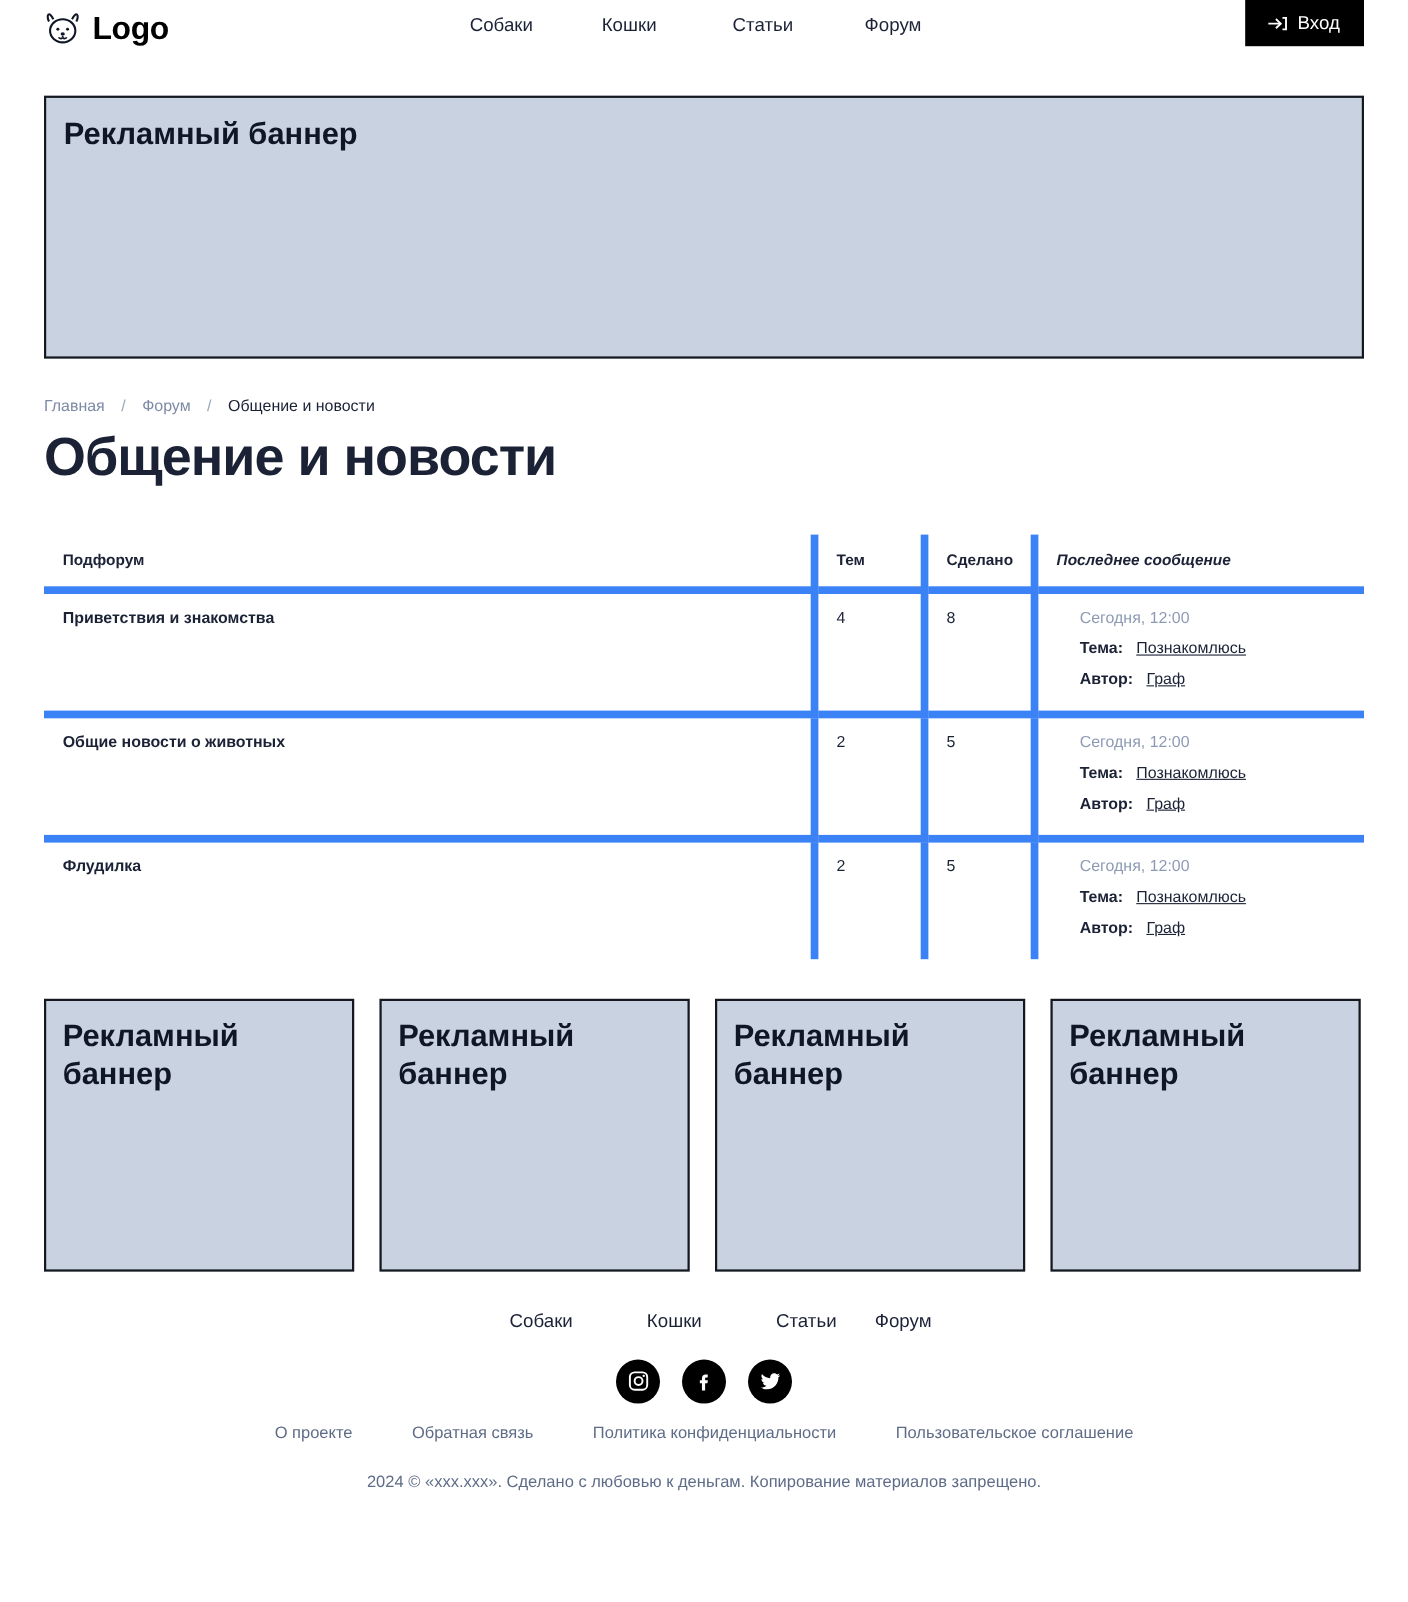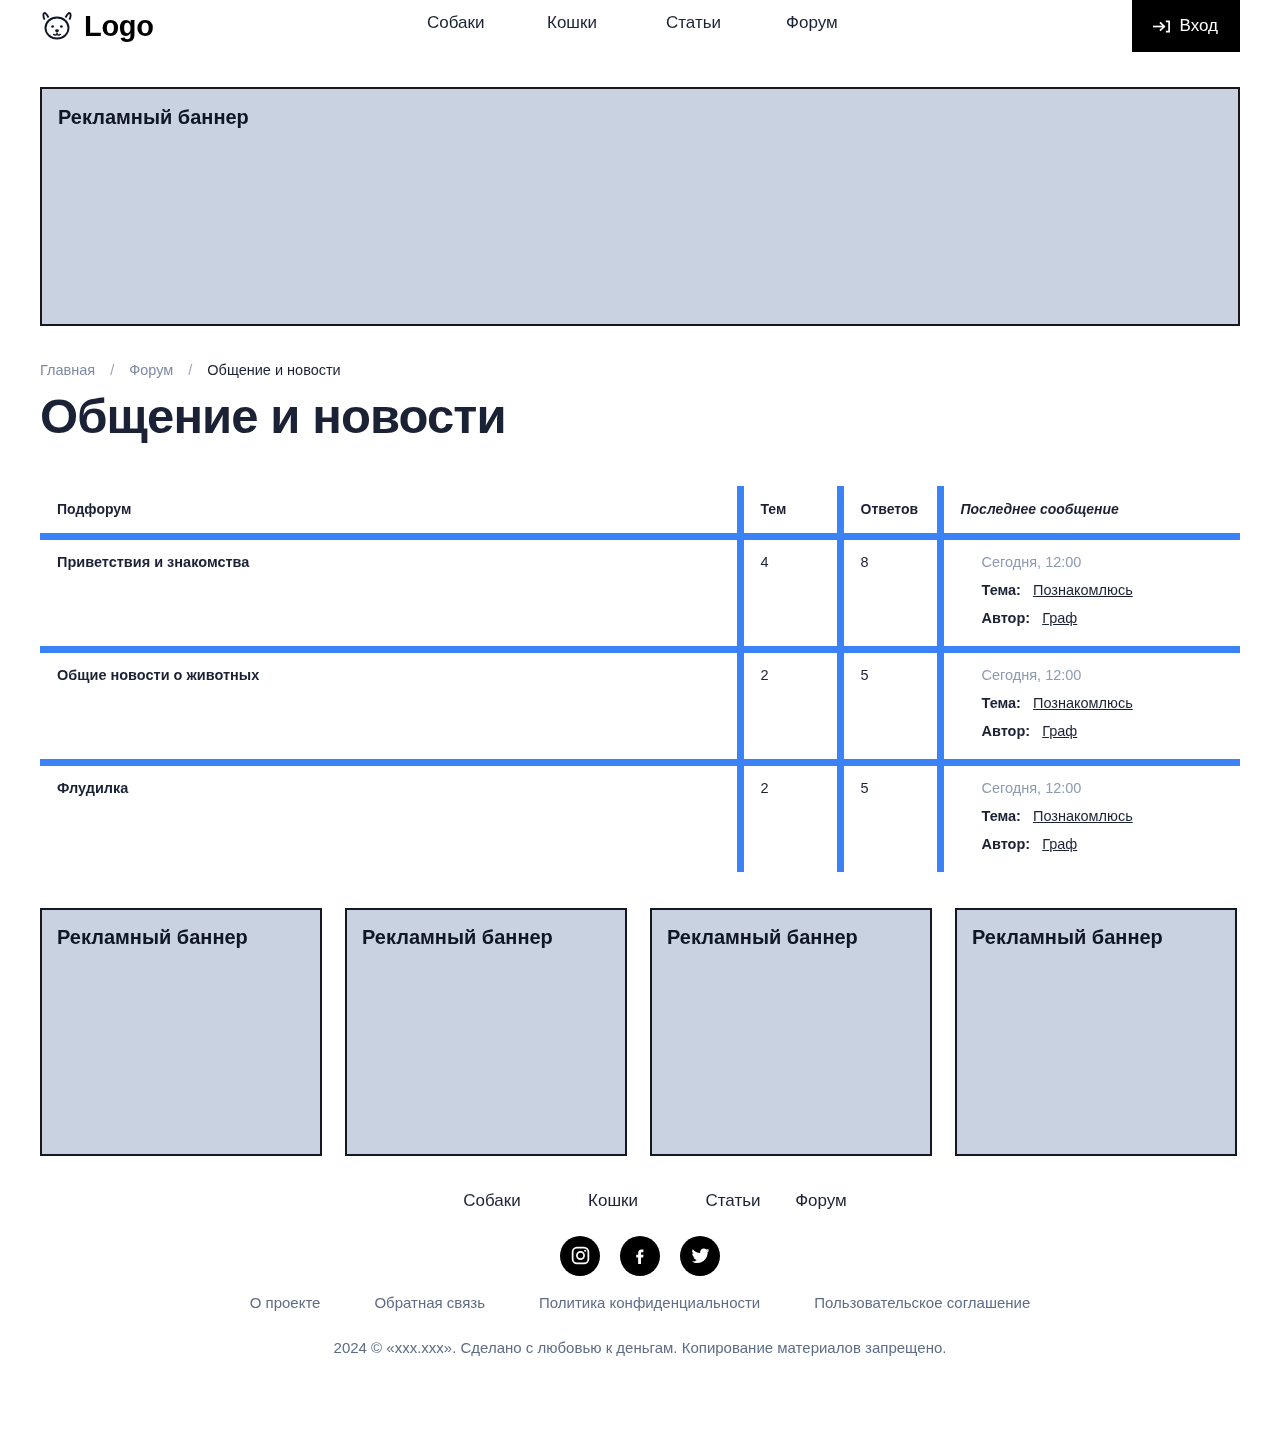--- a/index.html
+++ b/index.html
@@ -51,21 +51,21 @@
   }
   .main-nav a:nth-child(1) { width: 120px; }
   .main-nav a:nth-child(2) { width: 119px; }
   .main-nav a:nth-child(3) { width: 120px; }
   .main-nav a:nth-child(4) { width: 90px; }
 
   .login-btn {
     position: absolute;
     right: 40px;
     top: 0;
-    height: 52px;
+    height: 42px;
     background: #000000;
     color: #ffffff;
     display: flex;
     align-items: center;
     gap: 9px;
     padding: 0 22px 0 20px;
     border: none;
     font-size: 17px;
     font-family: "Liberation Sans", sans-serif;
     cursor: pointer;
@@ -75,21 +75,21 @@
 
   
   .ad-hero {
     margin: 35px 40px 0 40px;
     height: 239px;
     background: #c8d2e0;
     border: 2px solid #15181f;
     padding: 16px 0 0 16px;
   }
   .ad-label {
-    font-size: 20px;
+    font-size: 28px;
     font-weight: bold;
     color: #0f1626;
     line-height: 1.2;
   }
 
   
   .breadcrumb {
     margin: 36px 0 0 40px;
     font-size: 14.5px;
     display: flex;
@@ -291,21 +291,21 @@
   <colgroup>
     <col class="col-name">
       <col class="col-topics">
       <col class="col-reply">
       <col class="col-last">
   </colgroup>
   <thead>
     <tr>
       <th>Подфорум</th>
       <th>Тем</th>
-      <th>Ответов</th>
+      <th>Сделано</th>
       <th>Последнее сообщение</th>
     </tr>
   </thead>
   <tbody>
     <tr>
       <td class="subforum-name">Приветствия и знакомства</td>
       <td>4</td>
       <td>8</td>
       <td>
         <div class="lm-date">Сегодня, 12:00</div>

